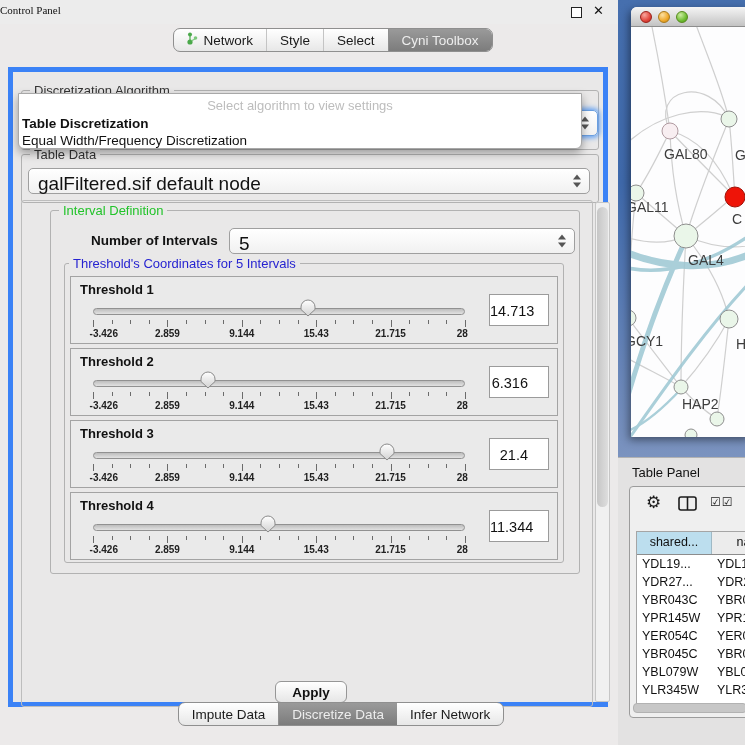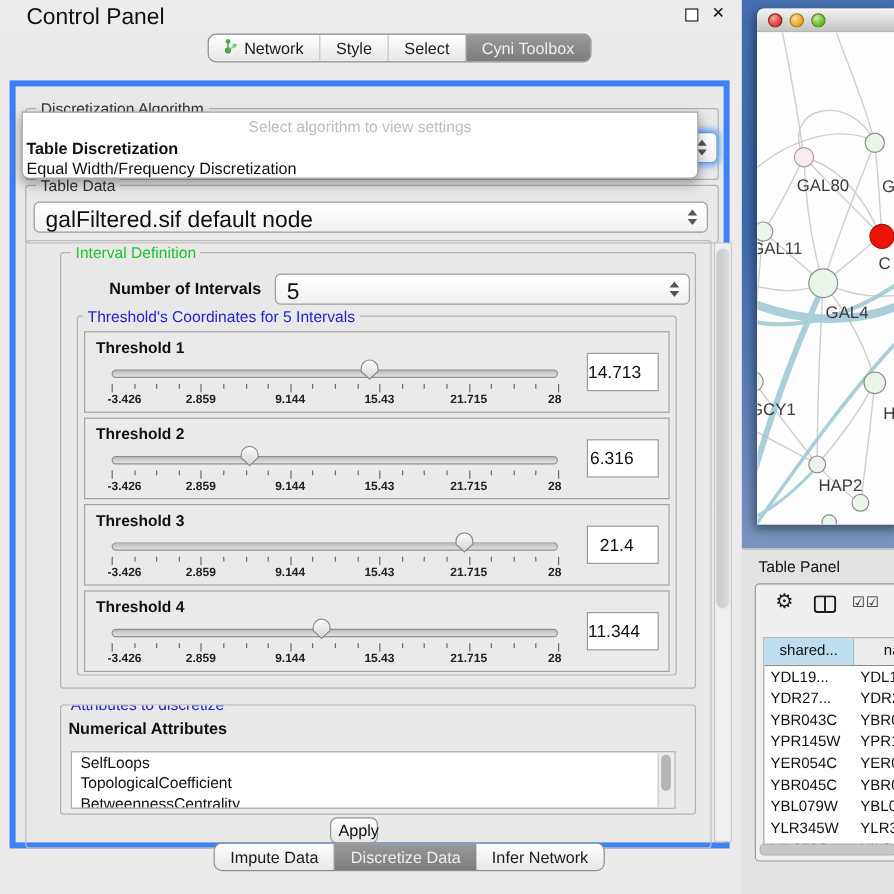--- a/index.html
+++ b/index.html
@@ -1,21 +1,21 @@
 <!DOCTYPE html>
 <html><head>
 <meta charset="utf-8">
 <style>
   html,body{margin:0;padding:0;}
   body{width:745px;height:745px;overflow:hidden;position:relative;
        font-family:"Liberation Sans","DejaVu Sans",sans-serif;background:#e9e9e9;-webkit-font-smoothing:antialiased;}
   
   .control-panel{position:absolute;left:0;top:0;width:618px;height:745px;background:#eceaea;}
   .cp-titlebar{position:absolute;left:0;top:0;width:618px;height:24px;background:#ececec;}
-  .cp-title{position:absolute;left:22px;top:4px;font-size:19px;color:#111;}
+  .cp-title{position:absolute;left:0;top:4px;font-size:11px;color:#111;font-family:Liberation Serif, serif;}
   .float-btn{position:absolute;right:36px;top:7px;width:9px;height:9px;border:1.5px solid #222;background:#fff;}
   .close-btn{position:absolute;right:14px;top:3px;font-size:13px;font-weight:bold;color:#111;}
   .cp-tabbar{position:absolute;left:0;top:28px;width:618px;height:28px;text-align:center;margin-left:24px;}
   .tabgroup{display:inline-flex;border:1px solid #8f8f8f;border-radius:7px;background:linear-gradient(#ffffff,#e7e7e7);overflow:hidden;height:24px;box-sizing:border-box;}
   .tab{padding:3px 13px;font-size:13.5px;color:#1a1a1a;border-left:1px solid #c4c4c4;display:flex;align-items:center;gap:5px;line-height:17px;white-space:nowrap;}
   .tab:first-child{border-left:none;}
   .tab.selected{background:linear-gradient(#9a9a9a,#7c7c7c);color:#ededed;border-left-color:#8f8f8f;}
   .tab.selected + .tab{border-left:none;}
   .cp-content{position:absolute;left:8px;top:67px;width:600px;height:640px;border:5px solid #3b82f6;background:#e9e8e8;box-sizing:border-box;}
   .group{position:absolute;border:1px solid #b2b2b2;border-radius:3px;}
@@ -46,21 +46,21 @@
   .ticklabels span.last{transform:translateX(-75%);}
   .handle{position:absolute;top:0;transform:translateX(-50%);}
   .thr-value{position:absolute;right:8px;top:17px;width:60px;height:32px;line-height:32px;background:#fff;border:1px solid #9b9b9b;font-size:14.5px;color:#111;text-align:right;padding-right:20px;box-sizing:border-box;}
   .noi-label{position:absolute;left:40px;top:22px;font-weight:bold;font-size:13.5px;color:#111;}
   
   .attr-heading{position:absolute;left:6px;top:12px;font-weight:bold;font-size:13.5px;color:#111;}
   .listbox{position:absolute;left:8px;top:38px;width:504px;height:48px;background:#fff;border:1px solid #a8a8a8;overflow:hidden;box-sizing:border-box;}
   .listitem{height:17px;line-height:17px;font-size:13px;padding-left:7px;color:#111;white-space:nowrap;}
   .list-scroll{position:absolute;right:0;top:0;bottom:0;width:13px;background:#ececec;border-left:1px solid #cfcfcf;}
   .list-thumb{position:absolute;left:2px;top:2px;width:8px;height:30px;border-radius:4px;background:#b5b5b5;}
-  .apply-btn{position:absolute;left:253px;top:480px;width:40px;height:22px;border:1px solid #969696;border-radius:6px;background:linear-gradient(#ffffff,#e6e6e6);font-size:13.5px;color:#111;text-align:center;line-height:20px;box-sizing:border-box;font-family:inherit;}
+  .apply-btn{position:absolute;left:253px;top:480px;width:72px;height:22px;border:1px solid #969696;border-radius:6px;background:linear-gradient(#ffffff,#e6e6e6);font-size:13.5px;color:#111;text-align:center;line-height:20px;box-sizing:border-box;font-family:inherit;font-weight:bold;}
   .v-scrollbar{position:absolute;left:582px;top:130px;width:15px;height:500px;background:#f0f0f0;border:1px solid #c6c6c6;border-radius:2px;box-sizing:border-box;}
   .v-thumb{position:absolute;left:1px;top:4px;width:11px;height:300px;border-radius:6px;background:linear-gradient(90deg,#c6c6c6,#dedede);}
   .cp-bottombar{position:absolute;left:0;top:702px;width:618px;height:30px;text-align:center;margin-left:32px;}
   
   .right-panel{position:absolute;left:618px;top:0;width:127px;height:745px;overflow:hidden;}
   .desktop{position:absolute;left:0;top:0;width:127px;height:457px;background:linear-gradient(#466fae,#3f69ab 40%,#7b93bf);}
   .macwin{position:absolute;left:13px;top:7px;width:120px;height:430px;border-radius:6px 6px 0 0;box-shadow:-2px 3px 9px rgba(0,0,0,.45);background:#fff;}
   .mactitle{position:absolute;left:0;top:0;width:100%;height:20px;border-radius:6px 6px 0 0;background:linear-gradient(#f5f5f5,#c3c3c3);border-bottom:1px solid #8d8d8d;box-sizing:border-box;}
   .light{position:absolute;top:4px;width:12px;height:12px;border-radius:50%;box-sizing:border-box;}
   .light.red{left:9px;background:radial-gradient(circle at 35% 30%,#f7a79e,#e2463c 60%,#ad241c);border:1px solid #992019;}
@@ -334,34 +334,20 @@
                       </defs>
                       <path d="M2 8 a7 7 0 0 1 14 0 v2.5 l-7 6.5 l-7 -6.5 z" fill="url(#hg3)" stroke="#8a8a8a"></path>
                     </svg></div>
                 </div>
                 <div class="thr-value">11.344</div>
               </div>
             </div>
         </div>
       </div>
 
-      <div class="group" style="left:28px;top:386px;width:528px;height:90px;overflow:hidden;">
-        <span class="group-label blue" style="left:4px;">Attributes to discretize</span>
-        <div class="attr-heading">Numerical Attributes</div>
-        <div class="listbox">
-          <div id="attr-list">
-              <div class="listitem">SelfLoops</div>
-              <div class="listitem">TopologicalCoefficient</div>
-              <div class="listitem">BetweennessCentrality</div>
-            </div>
-          <div class="list-scroll">
-              <div class="list-thumb"></div>
-            </div>
-        </div>
-      </div>
 
       <button class="apply-btn">Apply</button>
     </div>
 
     <div class="v-scrollbar">
         <div class="v-thumb"></div>
       </div>
   </div>
 
   <div class="cp-bottombar">

